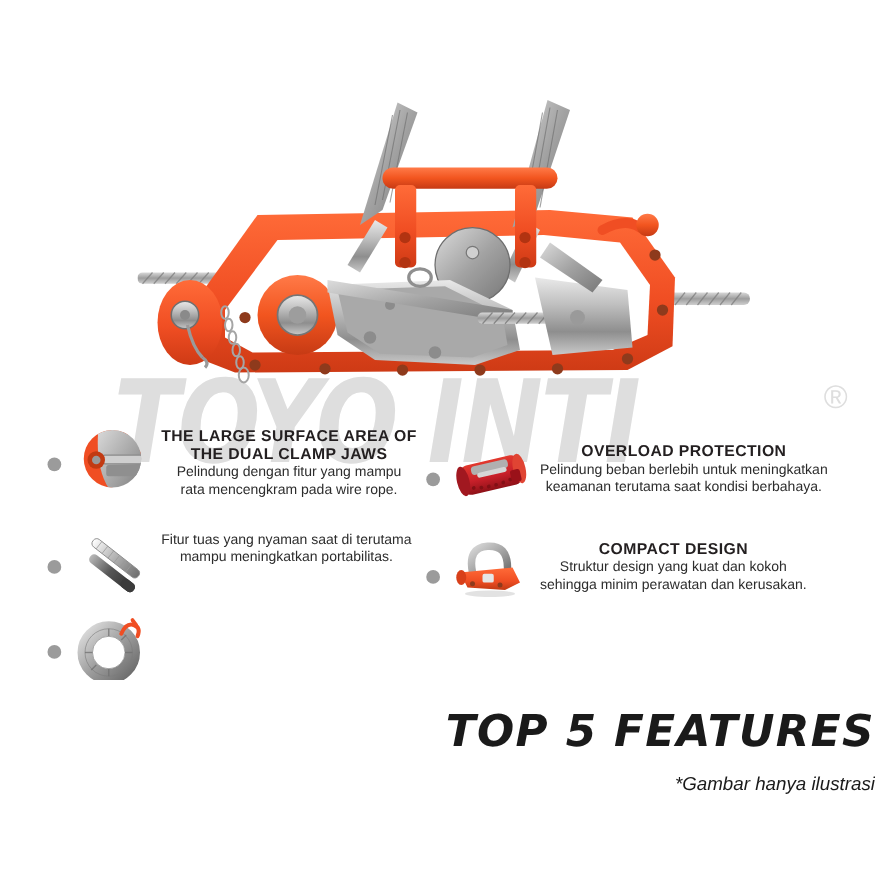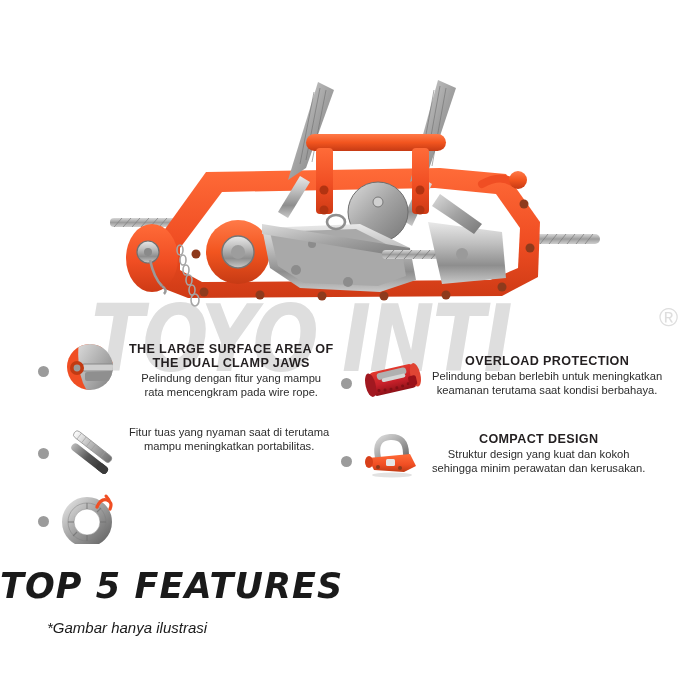--- a/index.html
+++ b/index.html
@@ -102,21 +102,21 @@
   #feat-4 { left:341px; top:100px; width:345px; }
 
   #feat-0 .ficon { margin-top:-4px; }
   #feat-3 .ficon { margin-top:2px; }
 
   
   #footer {
     position:absolute;
     left:0; top:566px;
     width:700px;
-    text-align:left;
+    text-align:right;
     z-index:4;
   }
   #footer .big {
     font-size:35px;
     font-weight:bold;
     font-style:italic;
     letter-spacing:1.1px;
     color:#1a1a1a;
     font-family:"DejaVu Sans", sans-serif;
   }

